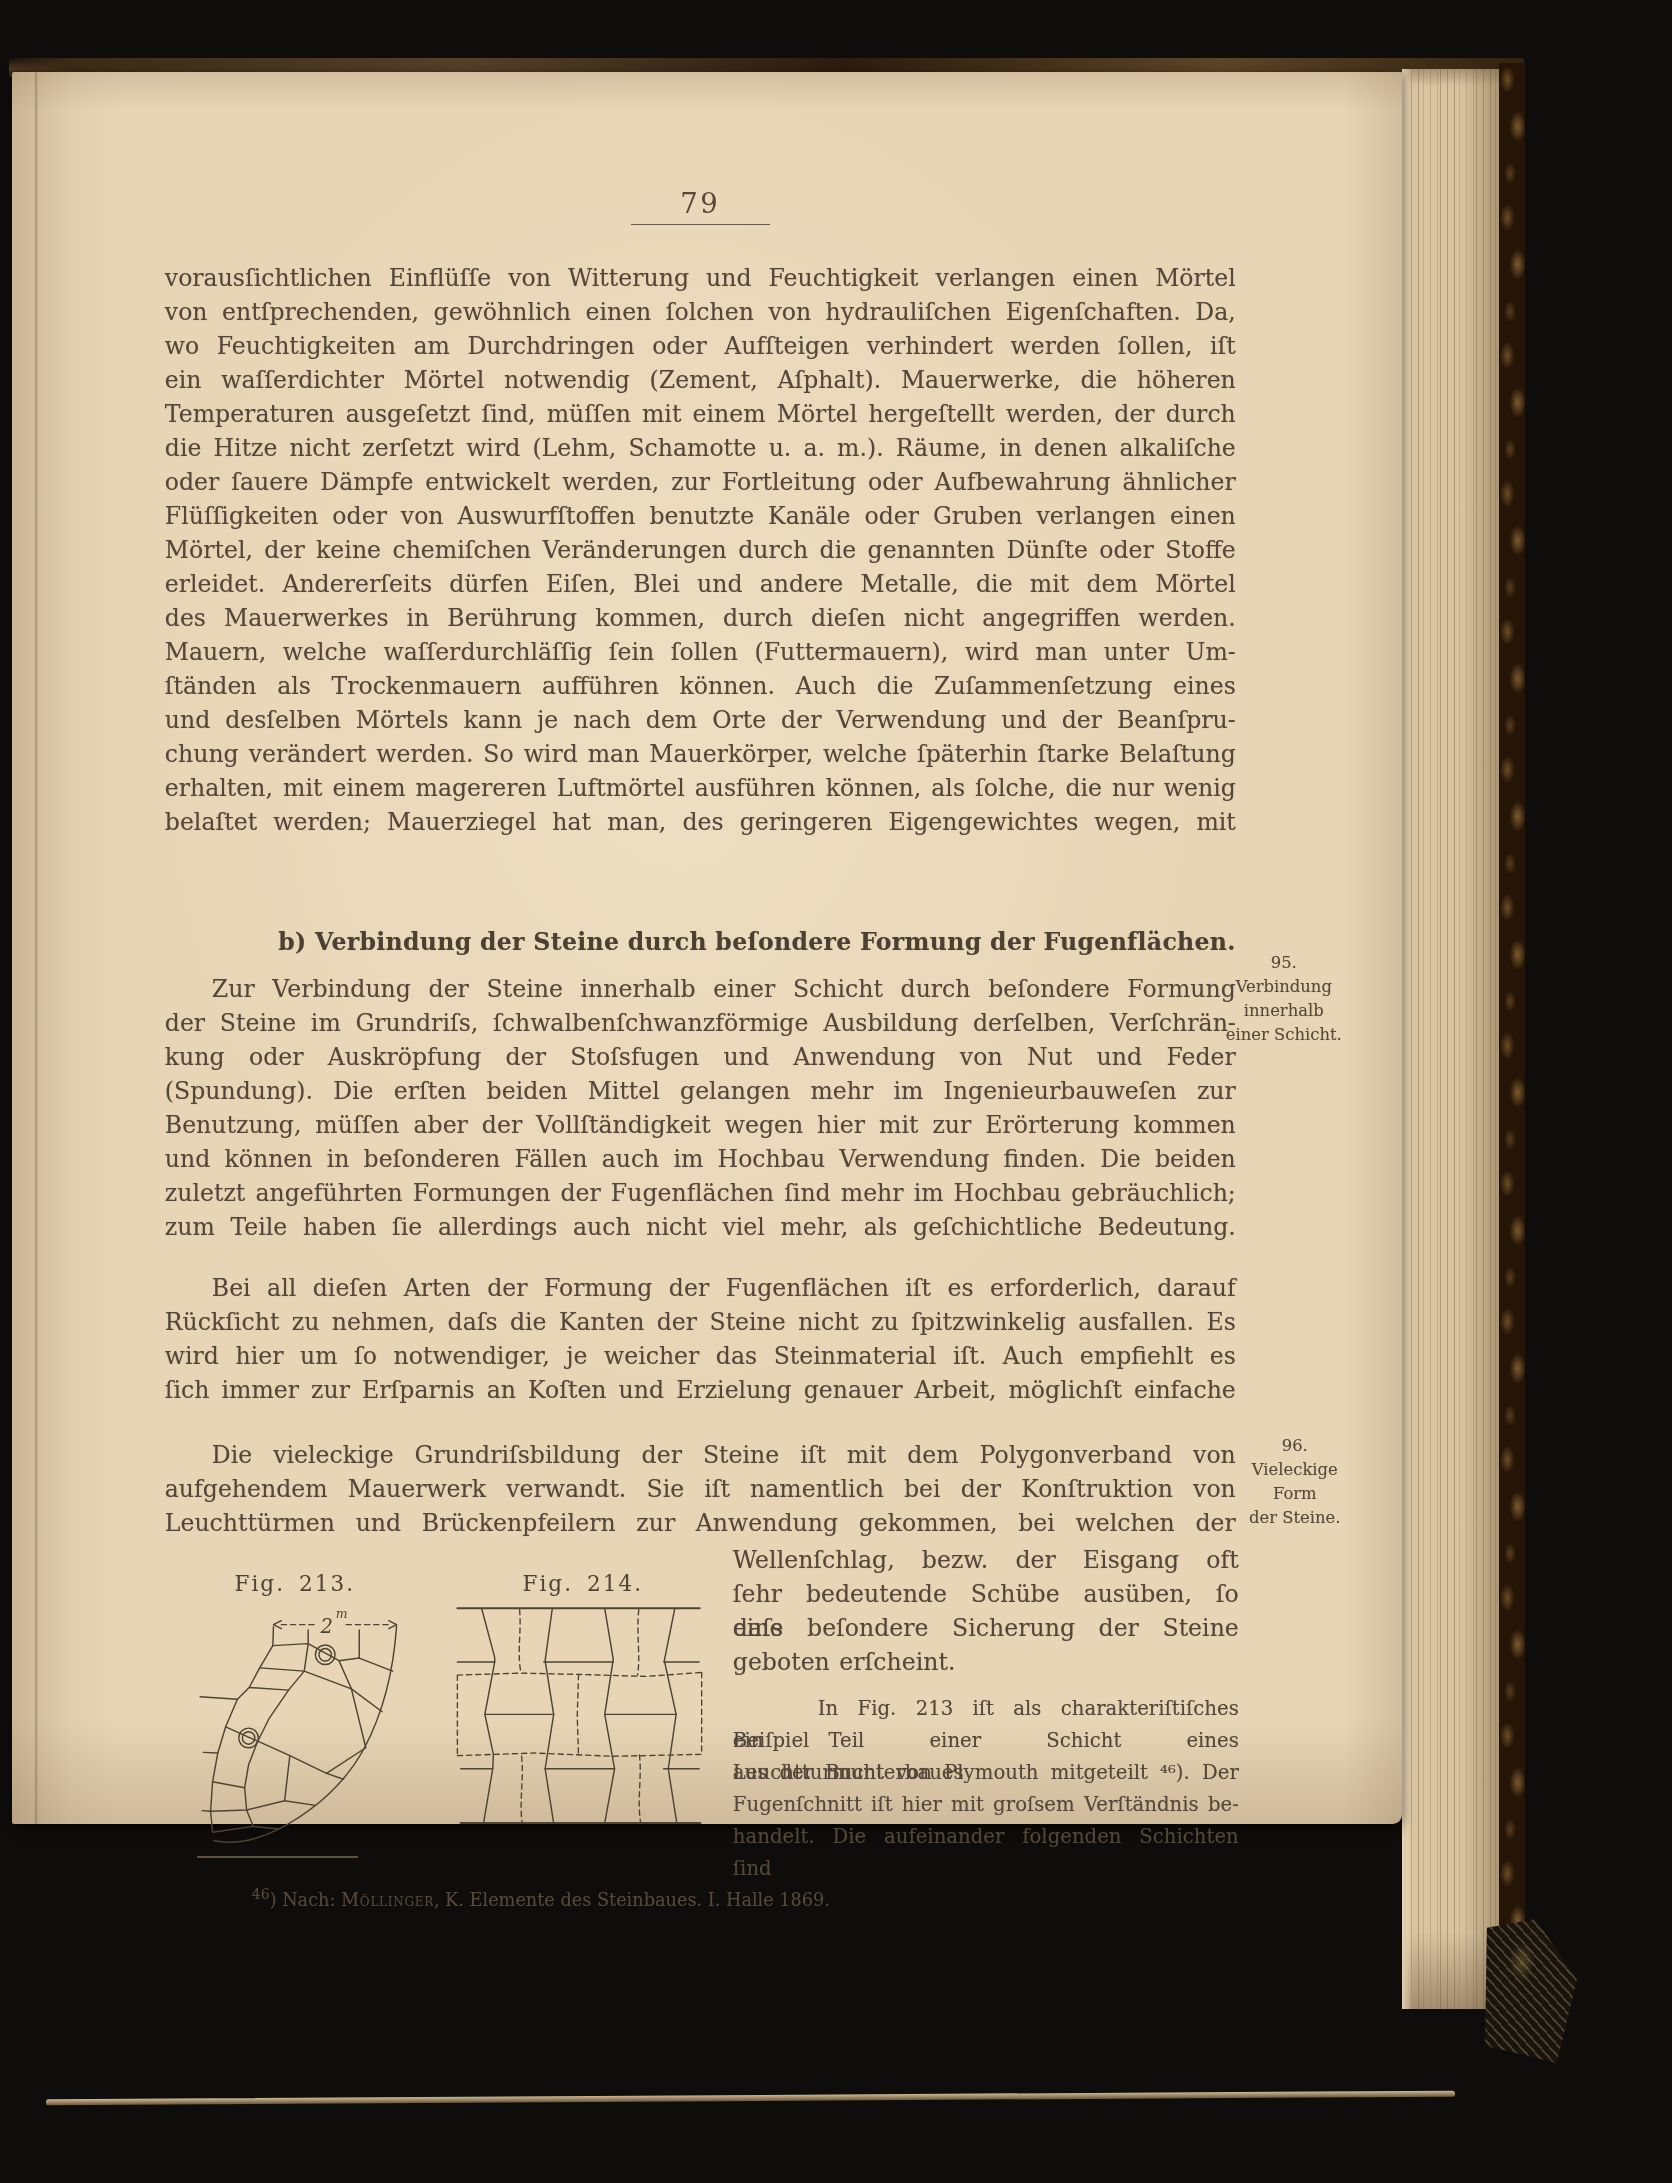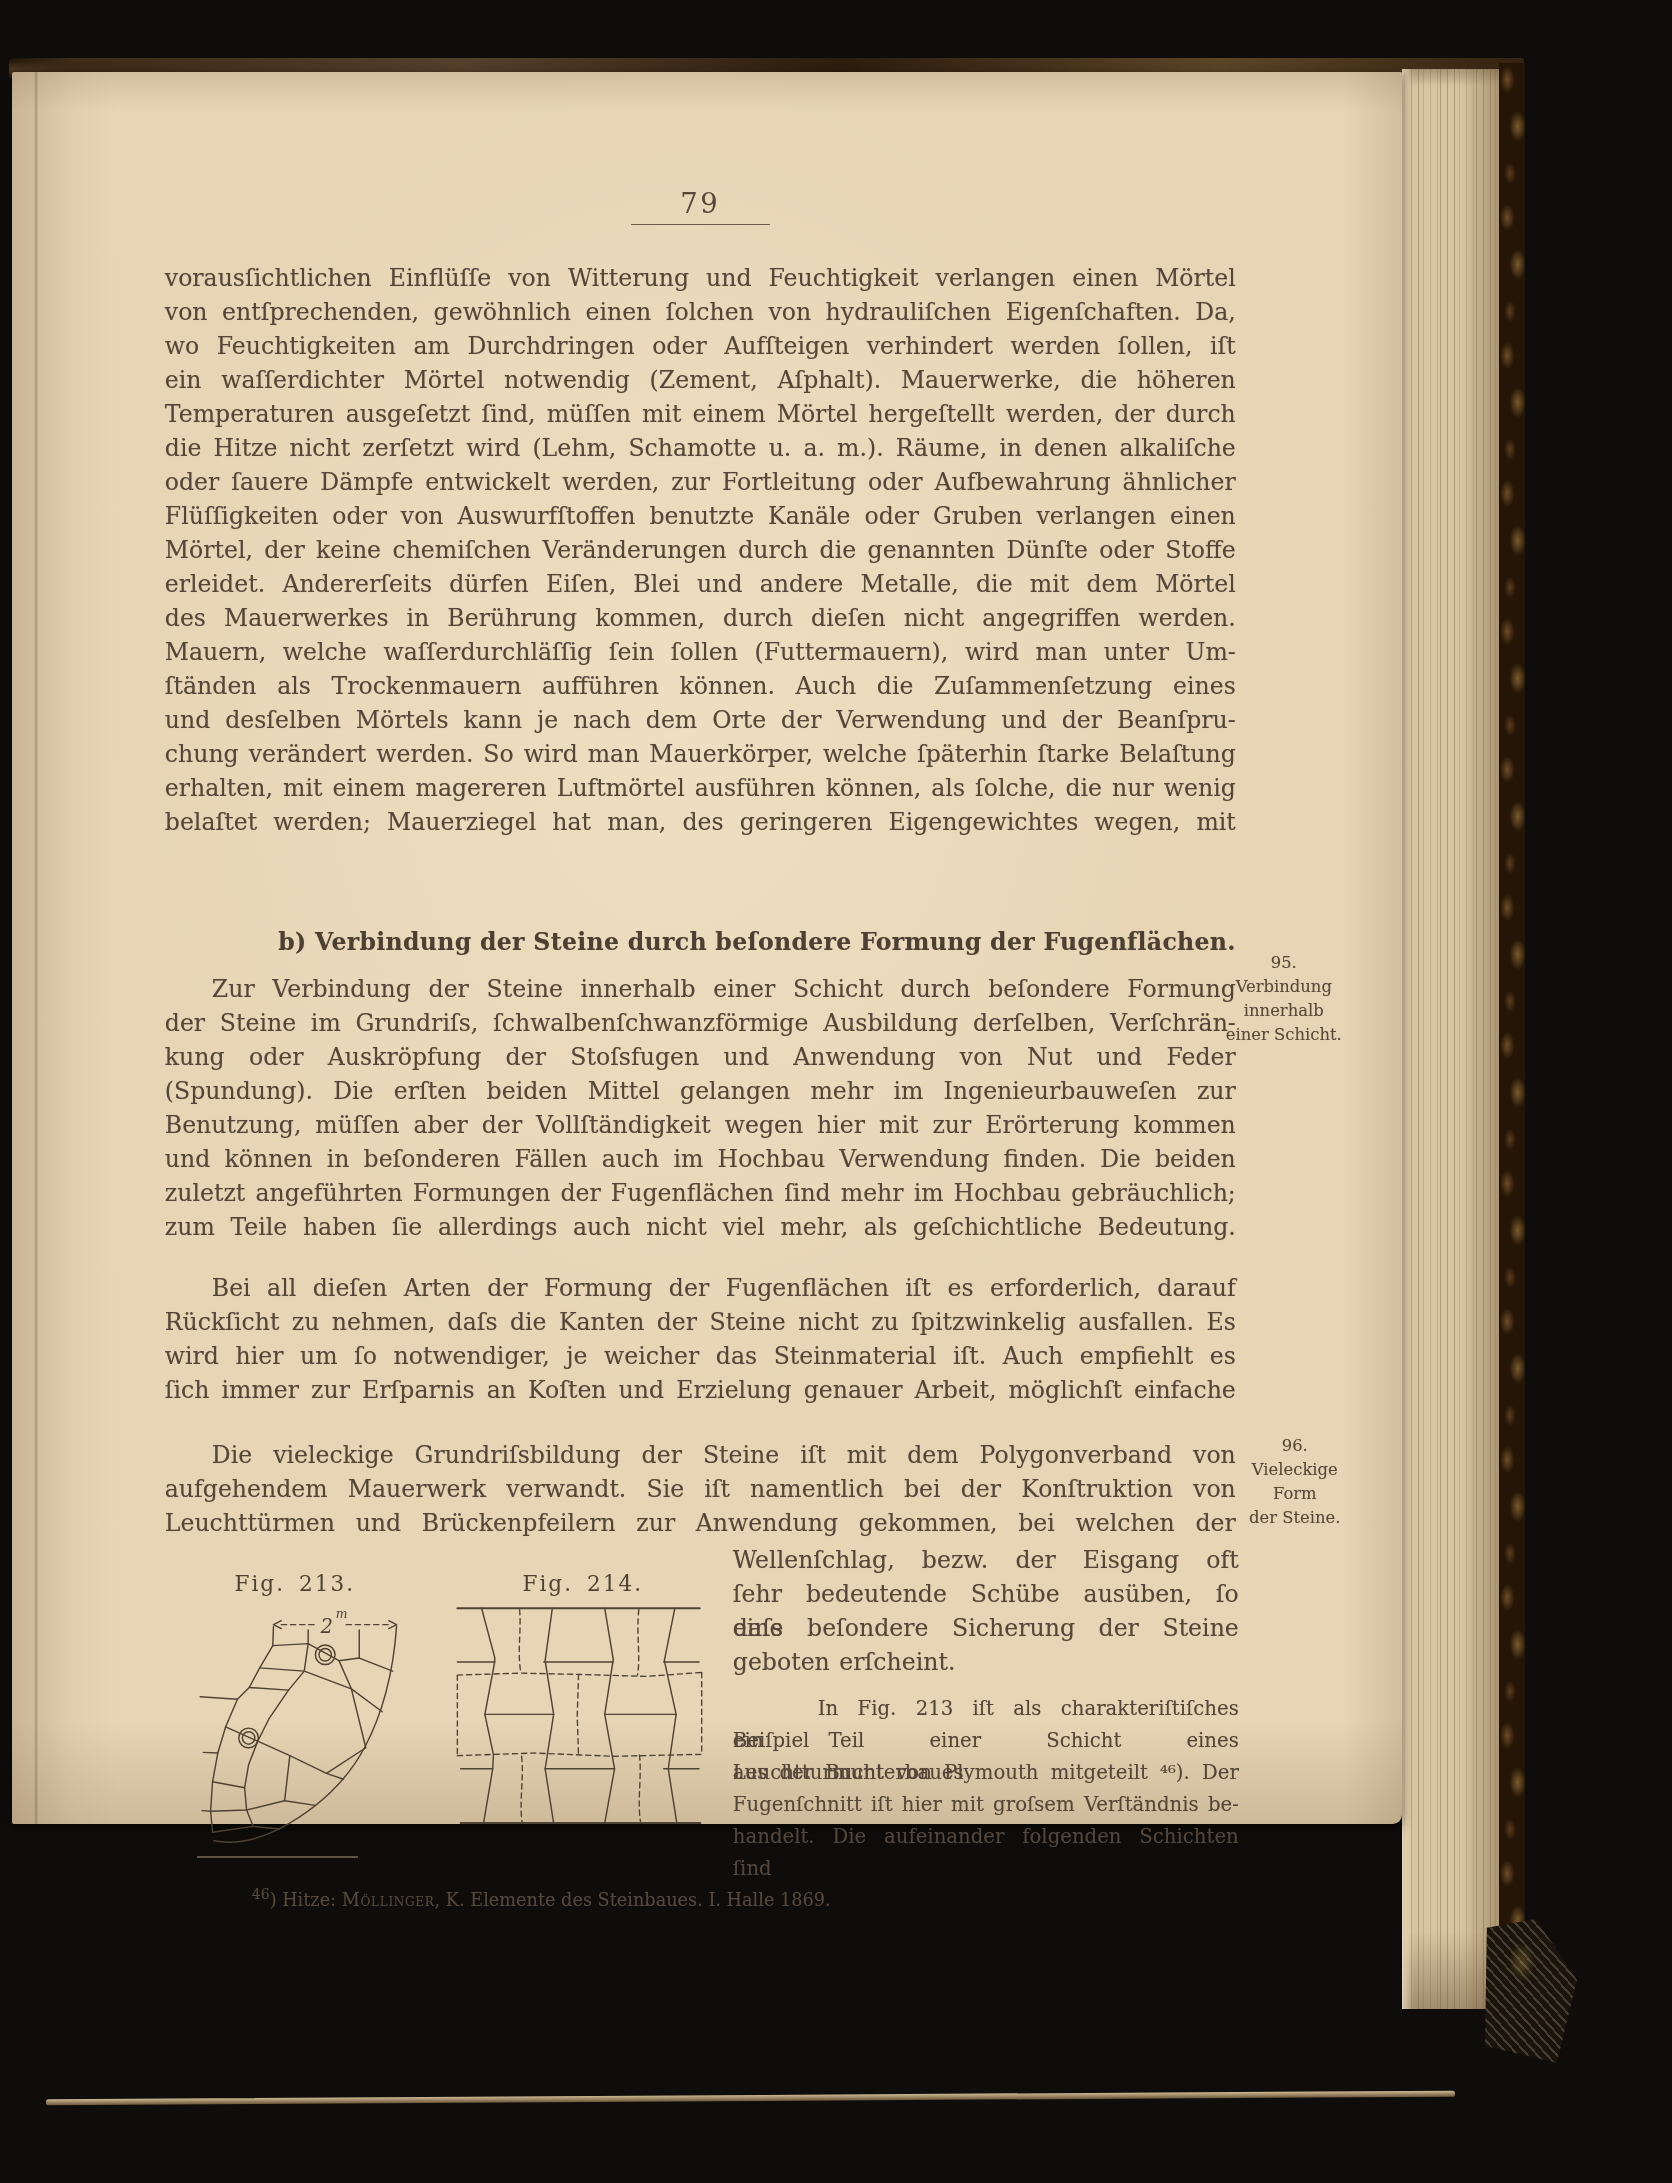--- a/index.html
+++ b/index.html
@@ -231,16 +231,16 @@
     <path d="M44,167 L149,167 M227,167 L336,167"></path>
     <path d="M7,250 L56,250 M136,250 L242,250 M317,250 L371,250"></path>
     <path class="dash" d="M2,107 L100,104 L187,106 L290,109 L375,103 M2,230 L120,226 L240,231 L375,228 M2,107 L2,230 M375,103 L375,228"></path>
     <path class="dash" d="M187,106 L185,170 L187,230"></path>
     <path class="dash" d="M97,7 C100,40 93,72 99,103 M279,7 C275,45 282,80 277,107"></path>
     <path class="dash" d="M100,231 C104,265 96,300 101,333 M280,229 C284,262 276,300 282,333"></path>
   </svg>
 
   <div class="footnote-rule"></div>
   <div class="footnote">
-    <sup>46</sup><span>) Hitze: </span><span class="name">Möllinger</span><span>, K.  Elemente des Steinbaues.  I.  Halle 1869.</span>
+    <sup>46</sup><span>) Nach: </span><span class="name">Möllinger</span><span>, K.  Elemente des Steinbaues.  I.  Halle 1869.</span>
   </div>
 </div>
 
 
 </body></html>

